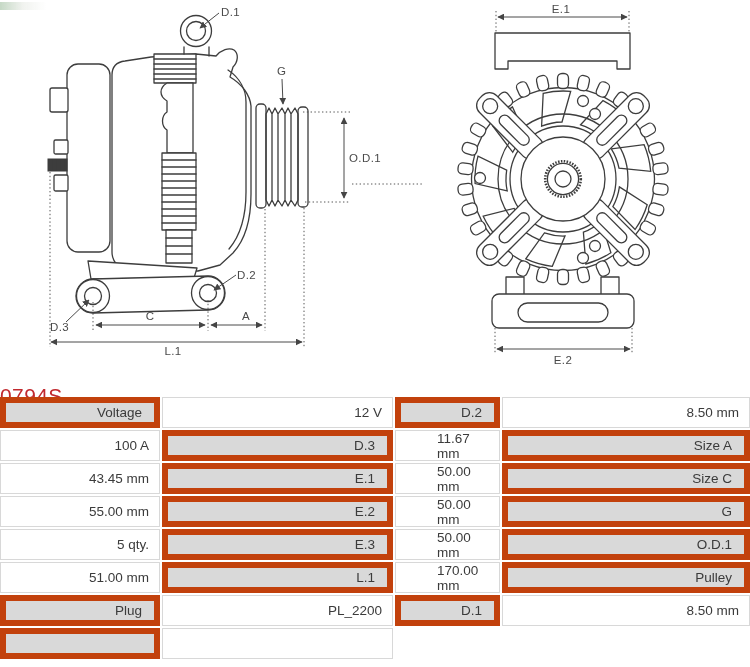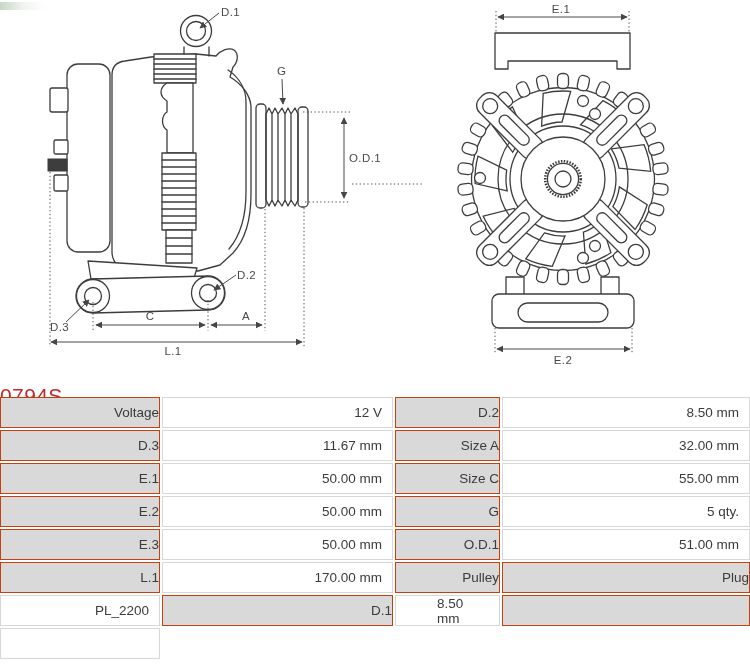--- a/index.html
+++ b/index.html
@@ -15,21 +15,21 @@
   svg .wf{fill:#fff;stroke:#3d3d3d;stroke-width:1.3;stroke-linejoin:round;}
   svg .dim{fill:none;stroke:#4a4a4a;stroke-width:1;}
   svg .dot{fill:none;stroke:#444;stroke-width:.9;stroke-dasharray:1.4 2.4;}
   svg text{font-family:"Liberation Sans",sans-serif;font-size:11.5px;fill:#4a4a4a;letter-spacing:.4px;}
   #ring-teeth rect,#fan-blades path,#struts rect,#struts circle{fill:#fff;stroke:#3d3d3d;stroke-width:1.3;}
   
   .specs{position:absolute;left:0;top:397px;width:750px;display:grid;
          grid-template-columns:160px 231px 105px 248px;grid-auto-rows:31px;gap:2px;}
   .cell{box-sizing:border-box;display:flex;align-items:center;justify-content:flex-end;
         font-size:13.5px;color:#3b3b3b;}
-  .lbl{background:#d9d9d9;border:1px solid #c2410c;}
+  .lbl{background:#d9d9d9;border:6px solid #c2410c;padding-right:12px;}
   .val{background:#fff;border:1px solid #d8d8d8;padding-right:10px;padding-left:41px;}
 </style>
 </head>
 <body>
 
 <div class="page">
 
   <div class="logo-fragment"></div>
 
   <svg id="drawing" width="750" height="392" viewBox="0 0 750 392">
@@ -202,25 +202,26 @@
   </svg>
 
   <a class="part-number" href="#">0794S</a>
 
   <div class="specs">
     <div class="cell lbl">Voltage</div>
     <div class="cell val">12 V</div>
     <div class="cell lbl">D.2</div>
     <div class="cell val">8.50 mm</div>
 
+    <div class="cell val">100 A</div>
     <div class="cell lbl">D.3</div>
     <div class="cell val">11.67 mm</div>
 
     <div class="cell lbl">Size A</div>
-    <div class="cell val">32.00 mm</div>
+    <div class="cell val">43.45 mm</div>
     <div class="cell lbl">E.1</div>
     <div class="cell val">50.00 mm</div>
 
     <div class="cell lbl">Size C</div>
     <div class="cell val">55.00 mm</div>
     <div class="cell lbl">E.2</div>
     <div class="cell val">50.00 mm</div>
 
     <div class="cell lbl">G</div>
     <div class="cell val">5 qty.</div>

